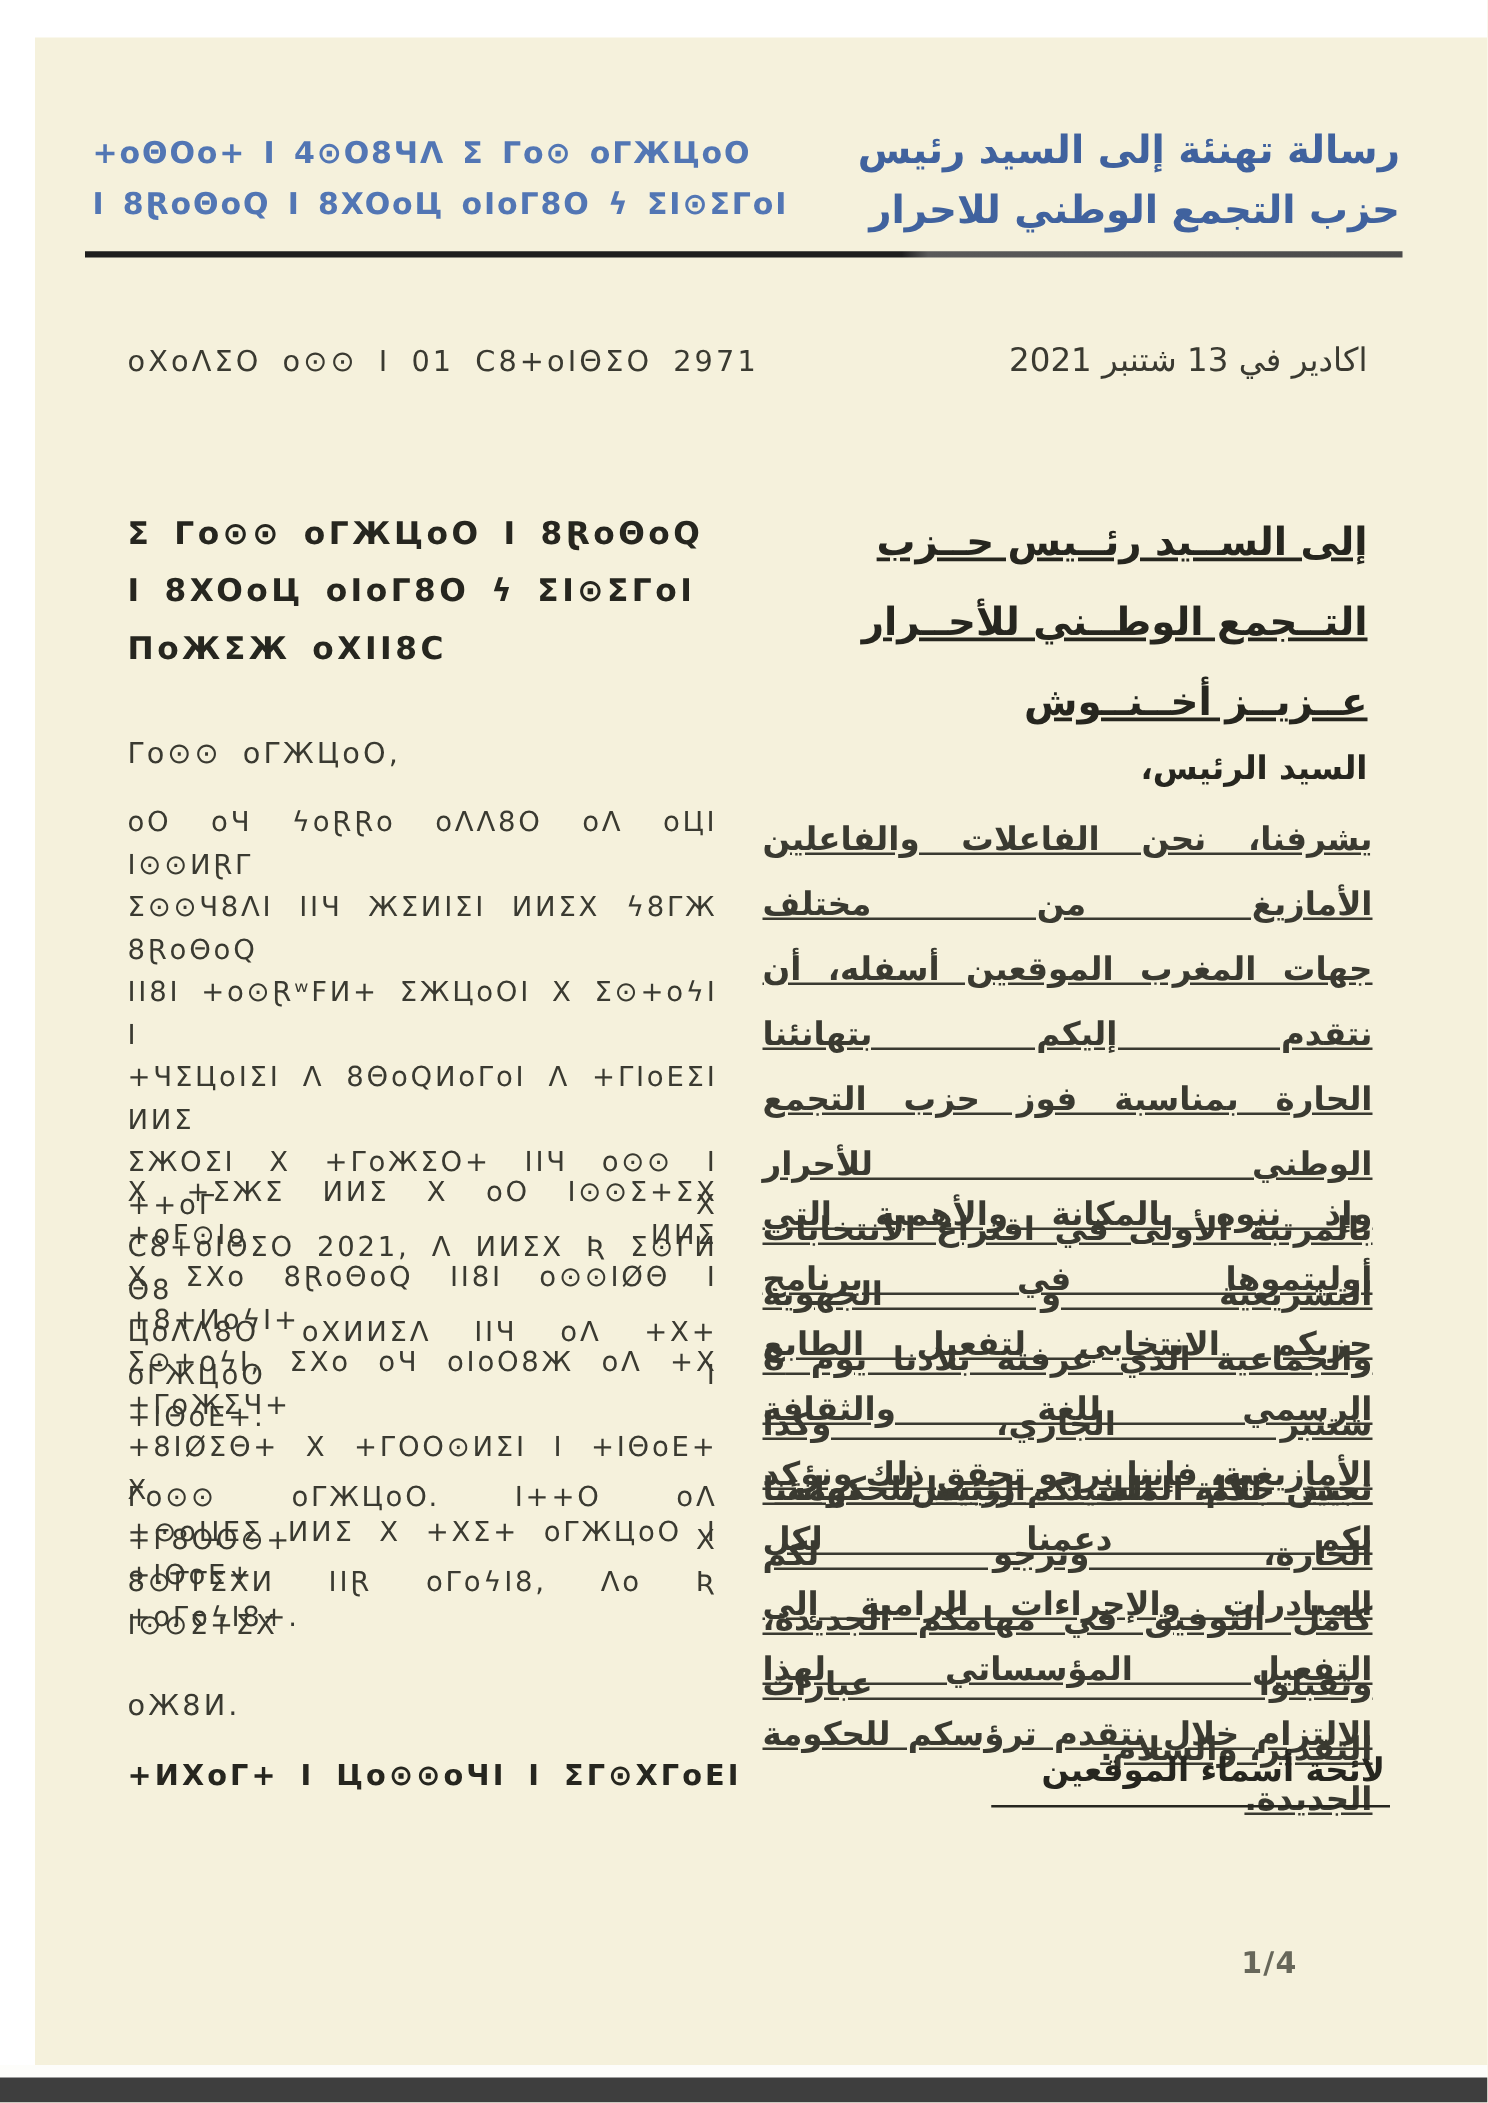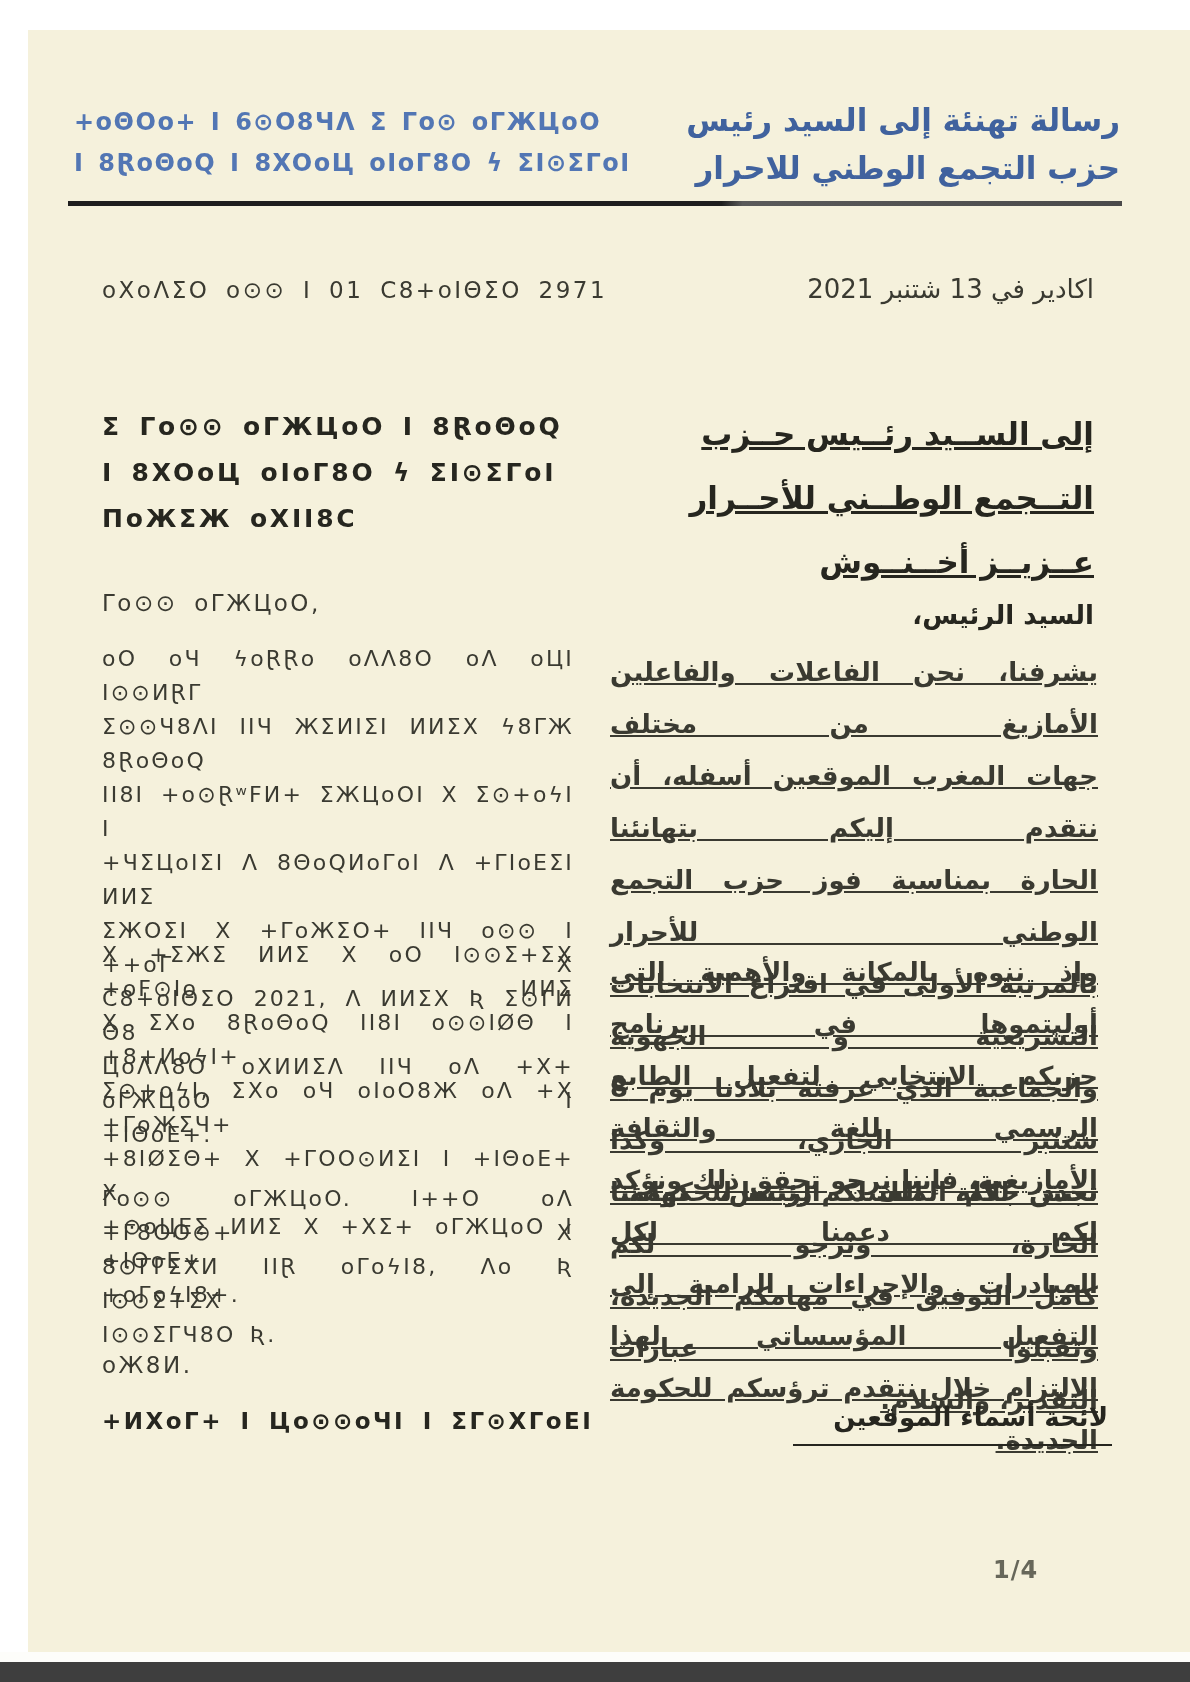--- a/index.html
+++ b/index.html
@@ -89,21 +89,21 @@
   .edge-white{position:absolute;left:0;top:1652px;width:1190px;height:10px;background:#fdfdfa;}
   .scan-bar{position:absolute;left:0;top:1662px;width:1190px;height:20px;background:var(--bar,#3e3e3e);}
 </style>
 </head>
 <body>
 
 <div>
   <div class="paper"></div>
 
   <div class="tif hdr-tif">
-    <div>+oΘOo+ Ι 6⊙O8ЧΛ Σ Γo⊙ oΓЖЦoO</div>
+    <div>+oΘOo+ Ι 4⊙O8ЧΛ Σ Γo⊙ oΓЖЦoO</div>
     <div>Ι 8ⱤoΘoQ Ι 8XOoЦ oΙoΓ8O ϟ ΣΙ⊙ΣΓoΙ</div>
   </div>
   <div class="ar hdr-ar" dir="rtl">
     <div>رسالة تهنئة إلى السيد رئيس</div>
     <div>حزب التجمع الوطني للاحرار</div>
   </div>
   <div class="rule"></div>
 
   <div class="tif date-tif">oXoΛΣO o⊙⊙ Ι 01 C8+oΙΘΣO 2971</div>
   <div class="ar date-ar" dir="rtl">اكادير في 13 شتنبر 2021</div>
@@ -153,21 +153,20 @@
     <div class="ln">وإذ ننوه بالمكانة والأهمية التي أوليتموها في برنامج</div>
     <div class="ln">حزبكم الانتخابي لتفعيل الطابع الرسمي للغة والثقافة</div>
     <div class="ln">الأمازيغية، فإننا نرجو تحقق ذلك ونؤكد لكم دعمنا لكل</div>
     <div class="ln">المبادرات والإجراءات الرامية إلى التفعيل المؤسساتي لهذا</div>
     <div class="ln tail">الالتزام خلال نتقدم ترؤسكم للحكومة الجديدة.</div>
   </div>
 
   <div class="tifblock tif-p tif-p3">
     <div class="ln">Γo⊙⊙ oΓЖЦoO. Ι++O oΛ +Γ8OO⊙+ X</div>
     <div class="ln">8⊙ΓΓΣXИ ΙΙⱤ oΓoϟΙ8, Λo Ʀ Ι⊙⊙Σ+ΣX</div>
-    <div class="ln tail">Ι⊙⊙ΣΓЧ8O Ʀ.</div>
   </div>
   <div class="arblock ar-p ar-p3" dir="rtl">
     <div class="ln">نجدد لكم، السيد الرئيس، تهانئنا الحارة، ونرجو لكم</div>
     <div class="ln">كامل التوفيق في مهامكم الجديدة، وتقبلوا عبارات</div>
     <div class="ln tail">التقدير، والسلام.</div>
   </div>
 
   <div class="tif azul">oЖ8И.</div>
   <div class="tif sig-tif bold">+ИXoΓ+ Ι Цo⊙⊙oЧΙ Ι ΣΓ⊙XΓoΕΙ</div>
   <div class="ar sig-ar bold" dir="rtl">لائحة أسماء الموقعين</div>

